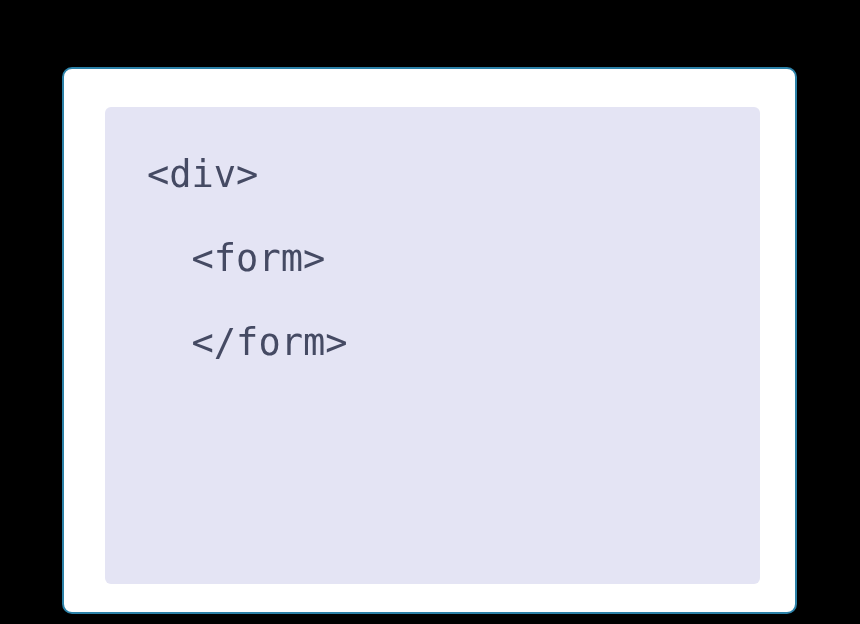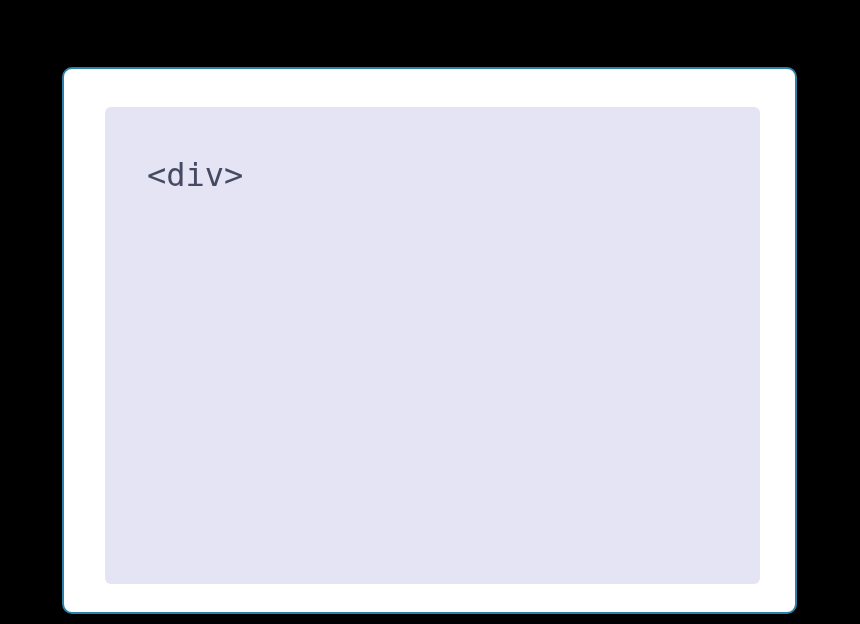--- a/index.html
+++ b/index.html
@@ -28,29 +28,31 @@
   .code-block {
     position: absolute;
     left: 41px;
     top: 38px;
     width: 655px;
     height: 477px;
     background: #e4e4f4;
     border-radius: 6px;
     padding: 26px 0 0 42px;
     color: #454a63;
-    font-size: 32px;
+    font-size: 37px;
     line-height: 84px;
     overflow: hidden;
   }
   .code-line {
     white-space: pre;
     font-family: "DejaVu Sans Mono", monospace;
   }
 </style>
 </head>
 <body>
 
 <div class="card">
   <div class="code-block">
     <div class="code-line">&lt;div&gt;</div>
+    <div class="code-line">  &lt;form&gt;</div>
+    <div class="code-line">  &lt;/form&gt;</div>
   </div>
 </div>
 
 </body></html>

